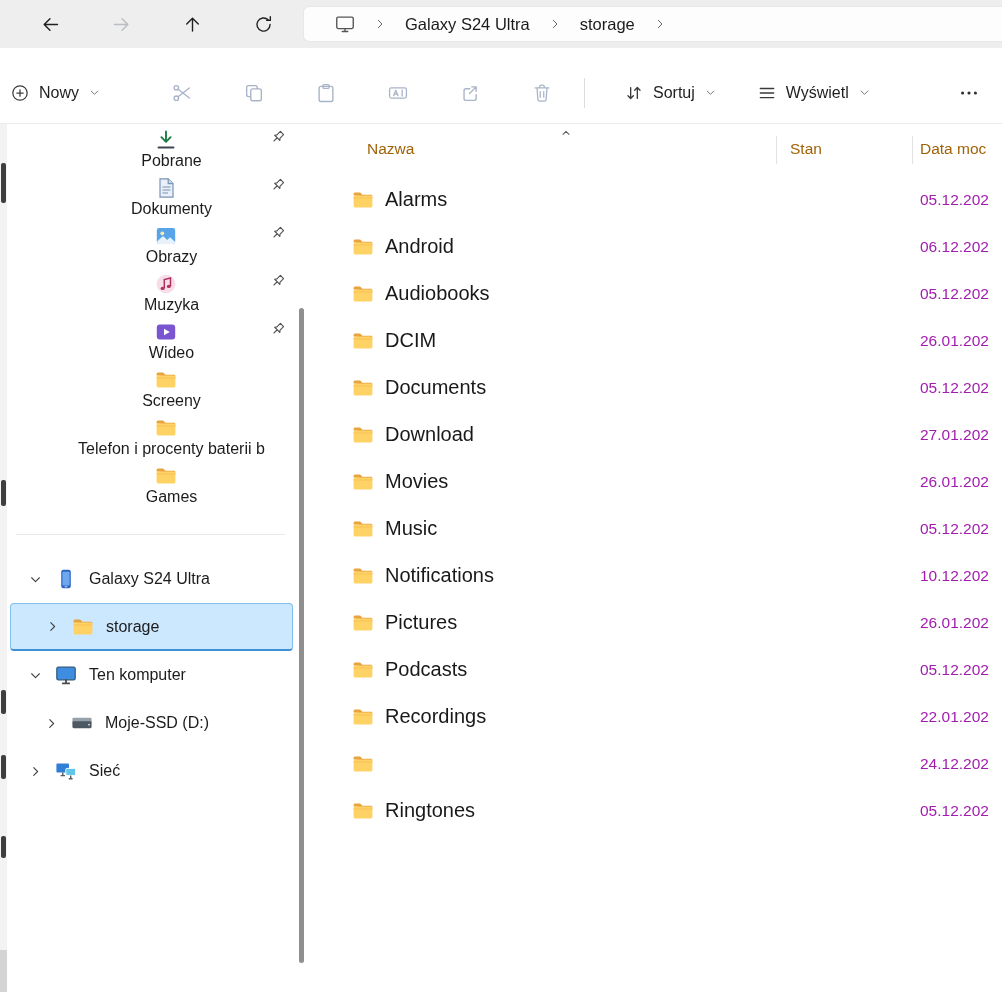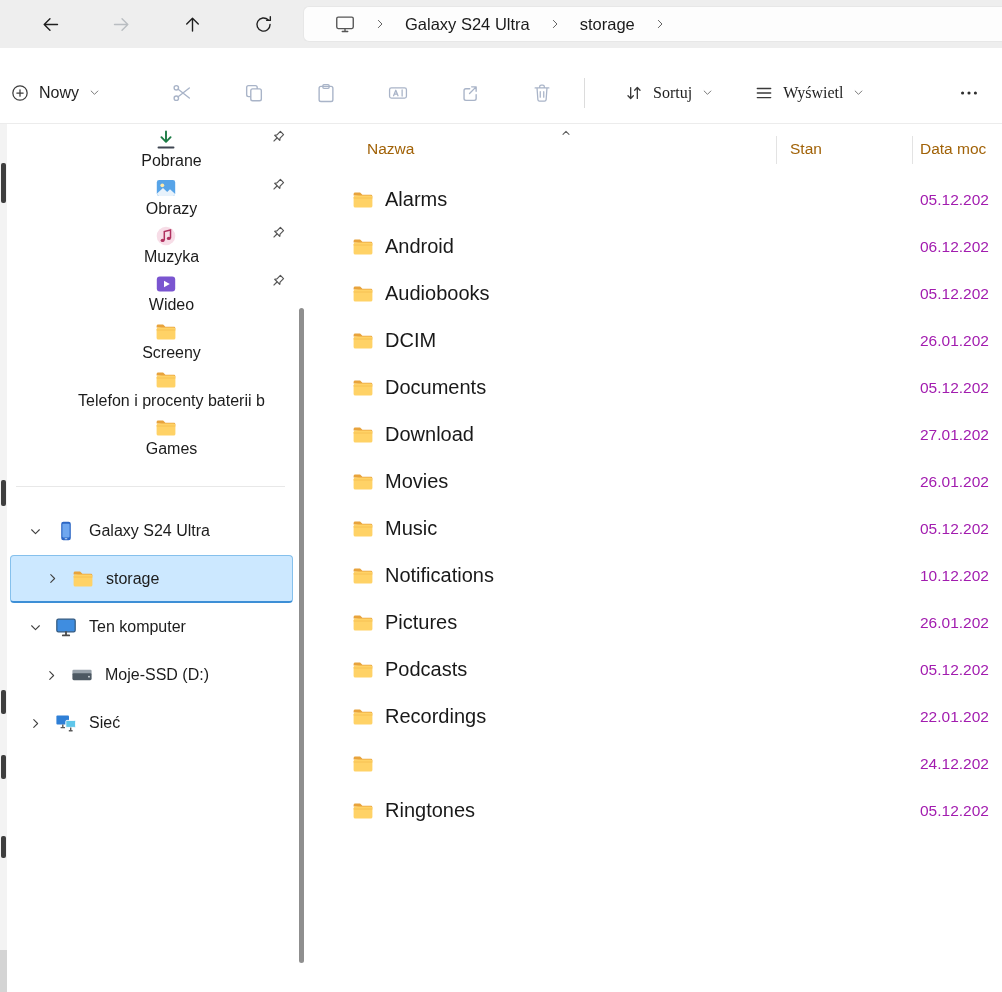--- a/index.html
+++ b/index.html
@@ -31,21 +31,21 @@
   .plus-ic{width:20px;height:20px;color:#3d3d3d;display:flex;}
   .new-label{font-size:16px;color:#1f1f1f;}
   .dd-chev{width:13px;height:13px;color:#6e6e6e;display:flex;}
   .plus-ic svg,.dd-chev svg{width:100%;height:100%;}
   .tb-icons{display:flex;gap:28px;margin-left:48px;}
   .ic-btn{width:44px;height:42px;display:flex;align-items:center;justify-content:center;
     background:none;border:none;border-radius:5px;}
   .ic-btn .ic{width:22px;height:22px;color:#a9b4c8;display:flex;}
   .ic-btn .ic svg{width:100%;height:100%;}
   .tb-sep{width:1px;height:30px;background:#dcdcdc;margin-left:20px;}
-  .lbl-btn{display:flex;align-items:center;gap:9px;padding:9px 11px;border:none;background:none;border-radius:5px;font-family:Liberation Serif, serif;}
+  .lbl-btn{display:flex;align-items:center;gap:9px;padding:9px 11px;border:none;background:none;border-radius:5px;}
   .lbl-ic{width:20px;height:20px;color:#3a3a3a;display:flex;}
   .lbl-ic svg{width:100%;height:100%;}
   .lbl-txt{font-size:16px;color:#1f1f1f;}
   .sort-btn{margin-left:28px;}
   .view-btn{margin-left:18px;}
   .more-btn{margin-left:auto;margin-right:12px;width:42px;height:40px;display:flex;
     align-items:center;justify-content:center;background:none;border:none;color:#2f2f2f;}
   .more-btn .ic{width:22px;height:22px;display:flex;}
   .more-btn svg{width:100%;height:100%;}
 
@@ -280,20 +280,38 @@
               <g transform="rotate(45 12 12)" fill="none" stroke="currentColor" stroke-width="1.5" stroke-linejoin="round">
                 <path d="M9.2 4h5.6v6.2l1.7 2.3H7.5l1.7-2.3z"></path>
                 <path d="M12 12.5V19"></path>
               </g>
             </svg>
           </span>
         </div>
         <div class="side-item">
           <span class="si-icon">
             <svg viewBox="0 0 24 24" xmlns="http://www.w3.org/2000/svg">
+              <path d="M6 2.8h8.2L19 7.6v13.6H6z" fill="#eaf0f9" stroke="#7b93b4" stroke-width="1.2"></path>
+              <path d="M14.2 2.8v4.8H19" fill="#c7d5e8" stroke="#7b93b4" stroke-width="1.2"></path>
+              <path d="M8.5 11h8M8.5 14h8M8.5 17h5.5" stroke="#7b93b4" stroke-width="1.2"></path>
+            </svg>
+          </span>
+          <span class="si-label">Dokumenty</span>
+          <span class="si-pin">
+            <svg viewBox="0 0 24 24" xmlns="http://www.w3.org/2000/svg">
+              <g transform="rotate(45 12 12)" fill="none" stroke="currentColor" stroke-width="1.5" stroke-linejoin="round">
+                <path d="M9.2 4h5.6v6.2l1.7 2.3H7.5l1.7-2.3z"></path>
+                <path d="M12 12.5V19"></path>
+              </g>
+            </svg>
+          </span>
+        </div>
+        <div class="side-item">
+          <span class="si-icon">
+            <svg viewBox="0 0 24 24" xmlns="http://www.w3.org/2000/svg">
               <rect x="2.8" y="4" width="18.4" height="16" rx="2.4" fill="#57a4e8"></rect>
               <circle cx="8.3" cy="9.3" r="1.9" fill="#ffe9a8"></circle>
               <path d="M3 17.5 9 12l4.2 4 2.8-2.7 5.2 4.7a2.4 2.4 0 0 1-2.4 2H5.2a2.4 2.4 0 0 1-2.2-2.5z" fill="#e8f2fb"></path>
             </svg>
           </span>
           <span class="si-label">Obrazy</span>
           <span class="si-pin">
             <svg viewBox="0 0 24 24" xmlns="http://www.w3.org/2000/svg">
               <g transform="rotate(45 12 12)" fill="none" stroke="currentColor" stroke-width="1.5" stroke-linejoin="round">
                 <path d="M9.2 4h5.6v6.2l1.7 2.3H7.5l1.7-2.3z"></path>

